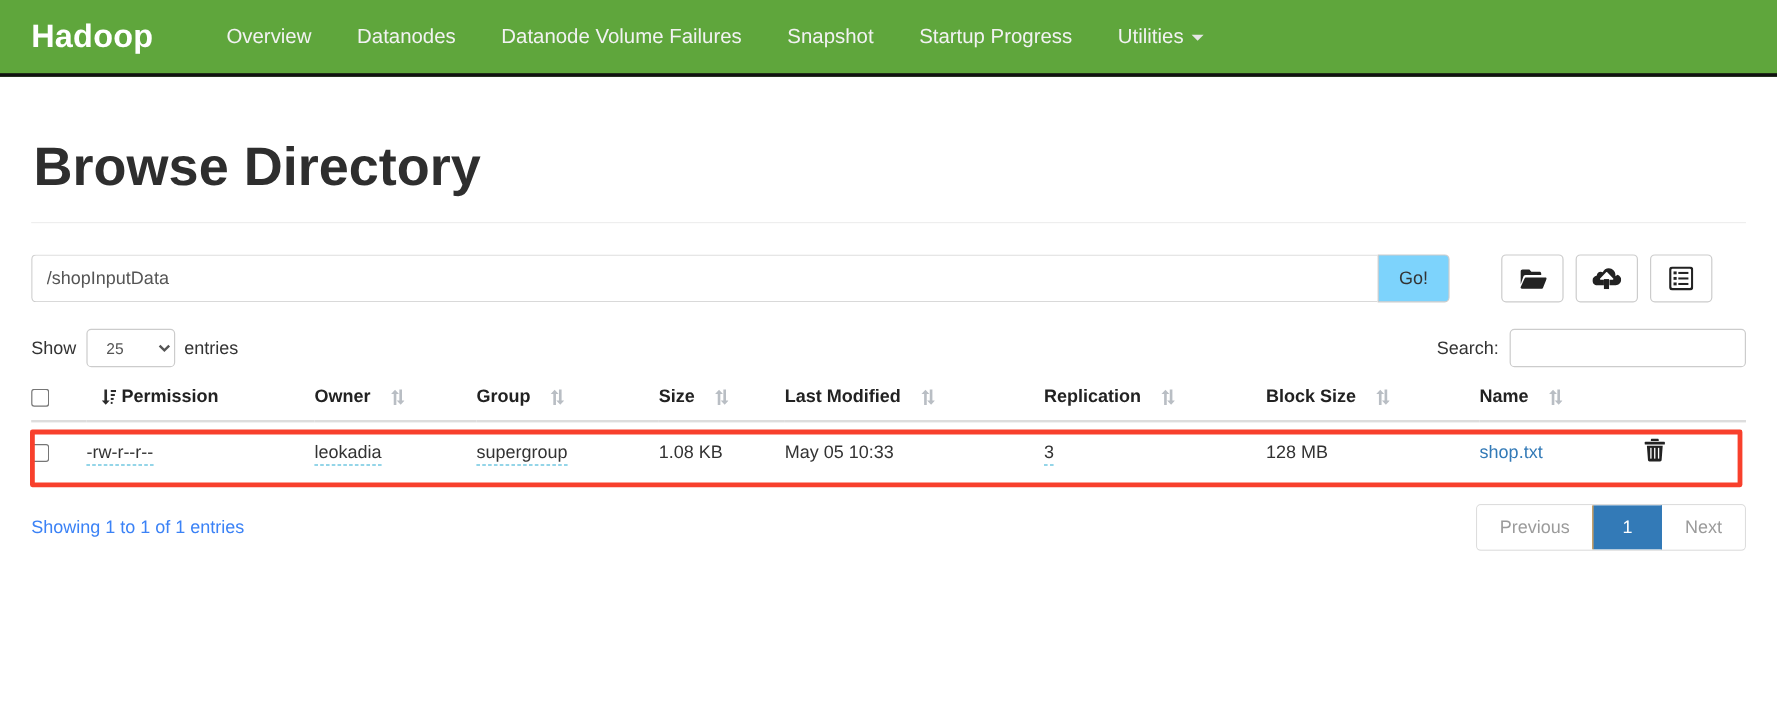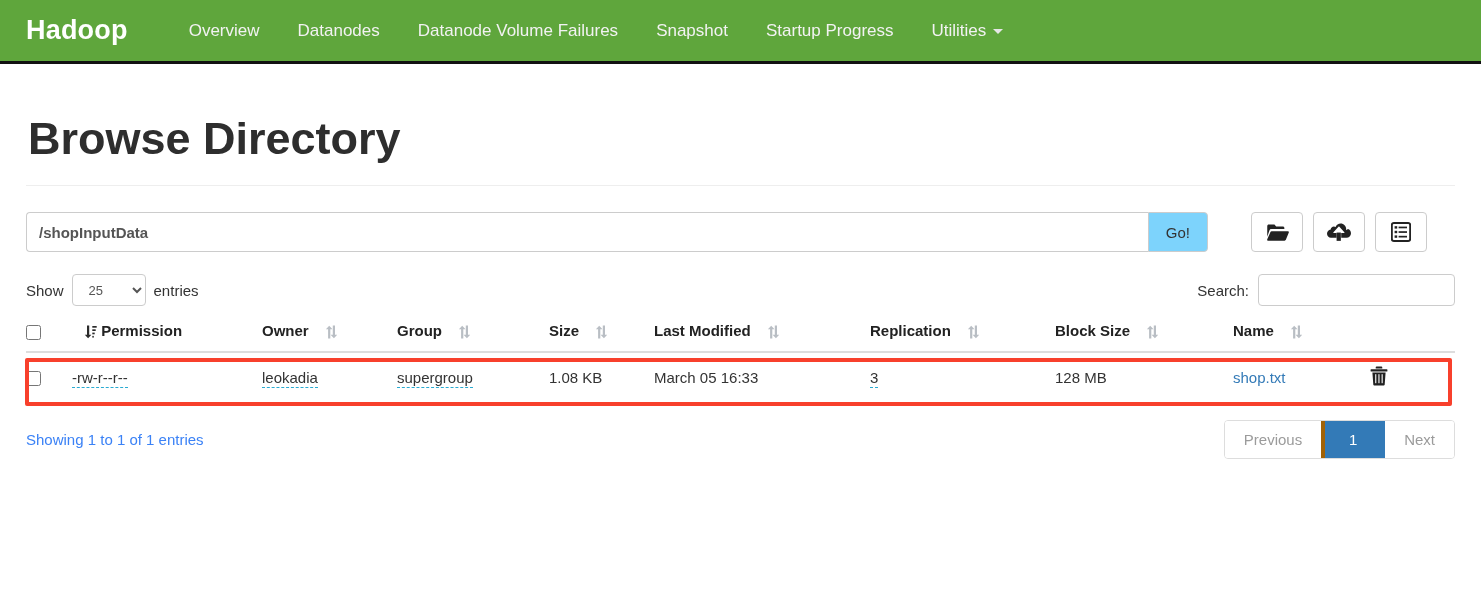--- a/index.html
+++ b/index.html
@@ -99,21 +99,20 @@
     box-sizing: border-box;
     border: 1px solid #cccccc;
     border-right: none;
     border-radius: 4px 0 0 4px;
     padding: 6px 12px;
     font-size: 15px;
     color: #555555;
     font-family: "Liberation Sans", sans-serif;
     outline: none;
     background: #ffffff;
-    font-weight: bold;
   }
   .go-btn {
     height: 40px;
     box-sizing: border-box;
     border: 1px solid #cccccc;
     border-radius: 0 4px 4px 0;
     background: #7dd3fc;
     color: #333333;
     font-size: 15px;
     padding: 0 17px;
@@ -282,21 +281,21 @@
     display: flex;
     border-radius: 4px;
     overflow: hidden;
     border: 1px solid #dddddd;
   }
   .page-btn {
     padding: 10px 19px;
     font-size: 15px;
     color: #9b9b9b;
     background: #ffffff;
-    border-right: 4px solid #a16207;
+    border-right: 1px solid #a16207;
     cursor: pointer;
     user-select: none;
   }
   .page-btn:last-child { border-right: none; }
   .page-btn.active {
     background: #337ab7;
     color: #ffffff;
     border-right-color: #337ab7;
     min-width: 18px;
     text-align: center;
@@ -489,21 +488,21 @@
           <td>
             <span class="editable">-rw-r--r--</span>
           </td>
           <td>
             <span class="editable">leokadia</span>
           </td>
           <td>
             <span class="editable">supergroup</span>
           </td>
           <td>1.08 KB</td>
-          <td>March 05 16:33</td>
+          <td>May 05 10:33</td>
           <td>
             <span class="editable">3</span>
           </td>
           <td>128 MB</td>
           <td>
             <a class="file-link" href="#">shop.txt</a>
           </td>
           <td>
             <button class="trash-btn">
               <span>

